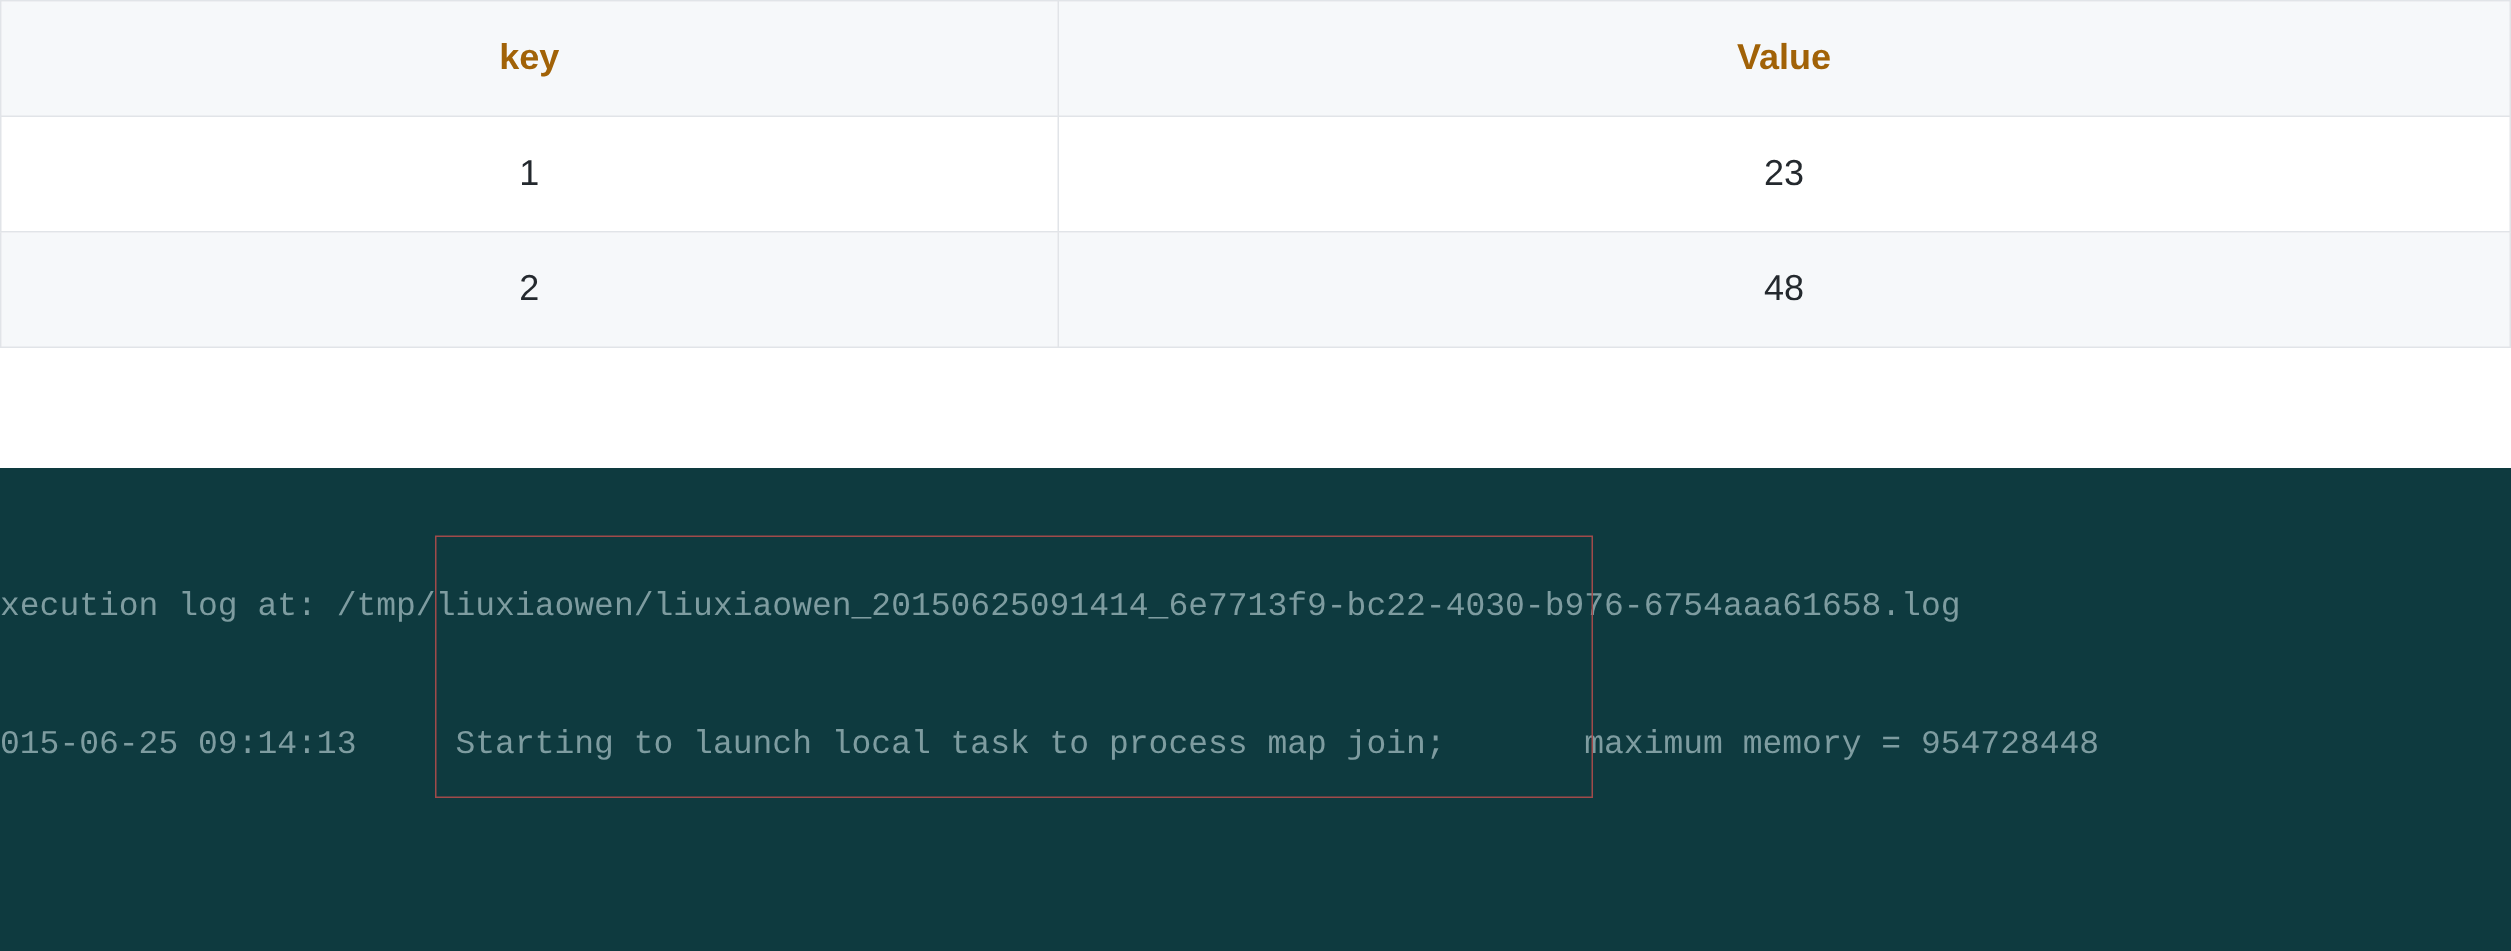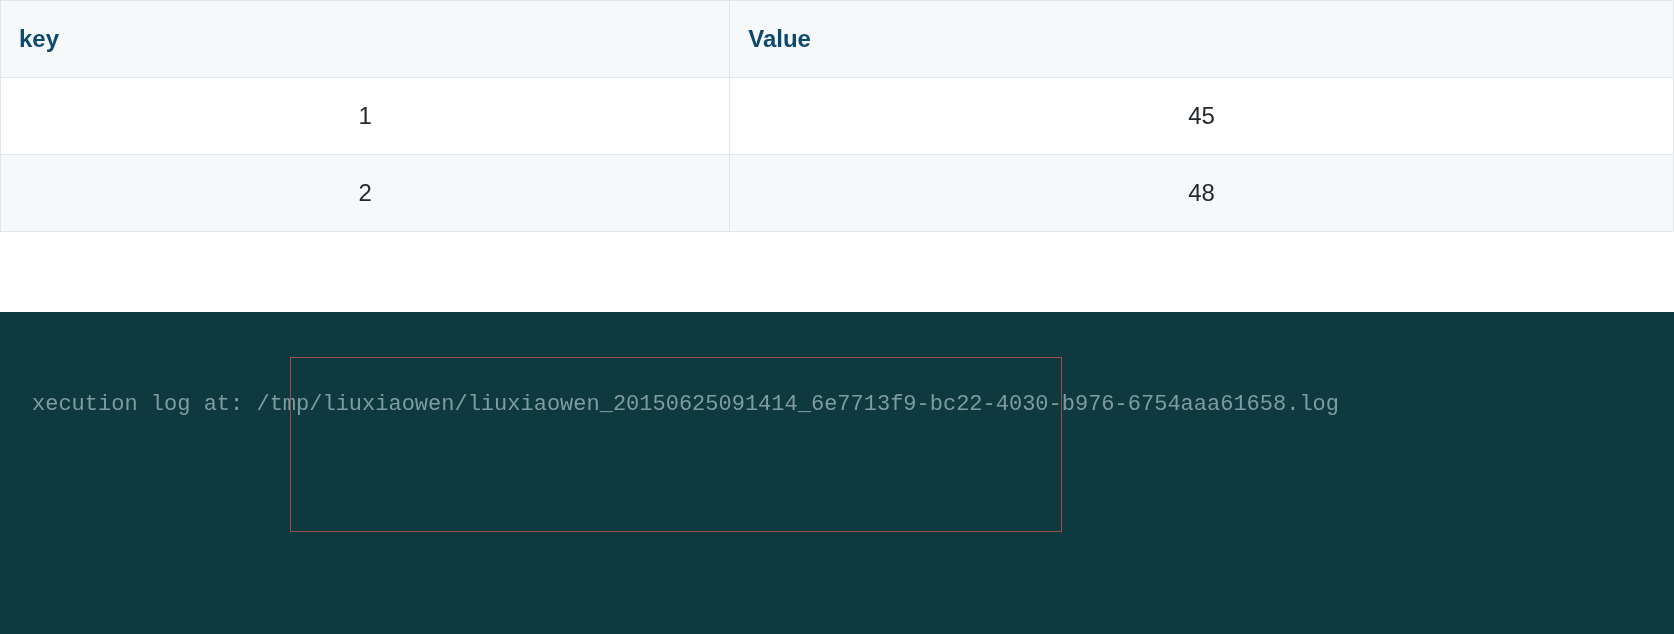--- a/index.html
+++ b/index.html
@@ -9,23 +9,23 @@
       width: 1674px;
     }
     .table {
       width: 100%;
       border-collapse: collapse;
     }
     .table th {
       background: #f6f8fa;
       font-weight: 600;
       font-size: 24px;
-      color: #0c4a6e;
-      padding: 24px 18px;
-      text-align: left;
+      color: #a16207;
+      padding: 24px 0;
+      text-align: center;
       border: 1px solid #e1e4e8;
     }
     .table td {
       font-size: 24px;
       color: #24292e;
       padding: 24px 16px;
       text-align: center;
       border: 1px solid #e1e4e8;
       background: #ffffff;
     }
@@ -42,54 +42,54 @@
       font-family: "SFMono-Regular", Consolas, "Liberation Mono", Menlo, monospace;
       font-size: 22px;
       line-height: 1.4;
       padding: 16px 0 8px 0;
       position: relative;
       white-space: pre;
       overflow: hidden;
     }
     .terminal .line {
       display: block;
-      margin-left: 32px;
     }
     .highlight-box {
       position: absolute;
       border: 1px solid #a04a4a;
       pointer-events: none;
     }
   </style>
 </head>
 <body>
 
 <table class="table">
   <thead>
     <tr>
       <th>key</th>
       <th>Value</th>
     </tr>
   </thead>
   <tbody>
     <tr>
       <td>1</td>
-      <td>45</td>
+      <td>23</td>
     </tr>
     <tr>
       <td>2</td>
       <td>48</td>
     </tr>
   </tbody>
 </table>
 
 <div class="gap"></div>
 
 <div class="terminal">
   <span class="line">xecution log at: /tmp/liuxiaowen/liuxiaowen_20150625091414_6e7713f9-bc22-4030-b976-6754aaa61658.log</span>
+  <span class="line">015-06-25 09:14:13     Starting to launch local task to process map join;       maximum memory = 954728448</span>
   
   
   
   
   
   
   <div class="highlight-box" style="top:45px;left:290px;width:772px;height:175px;"></div>
 </div>
 
 </body></html>

